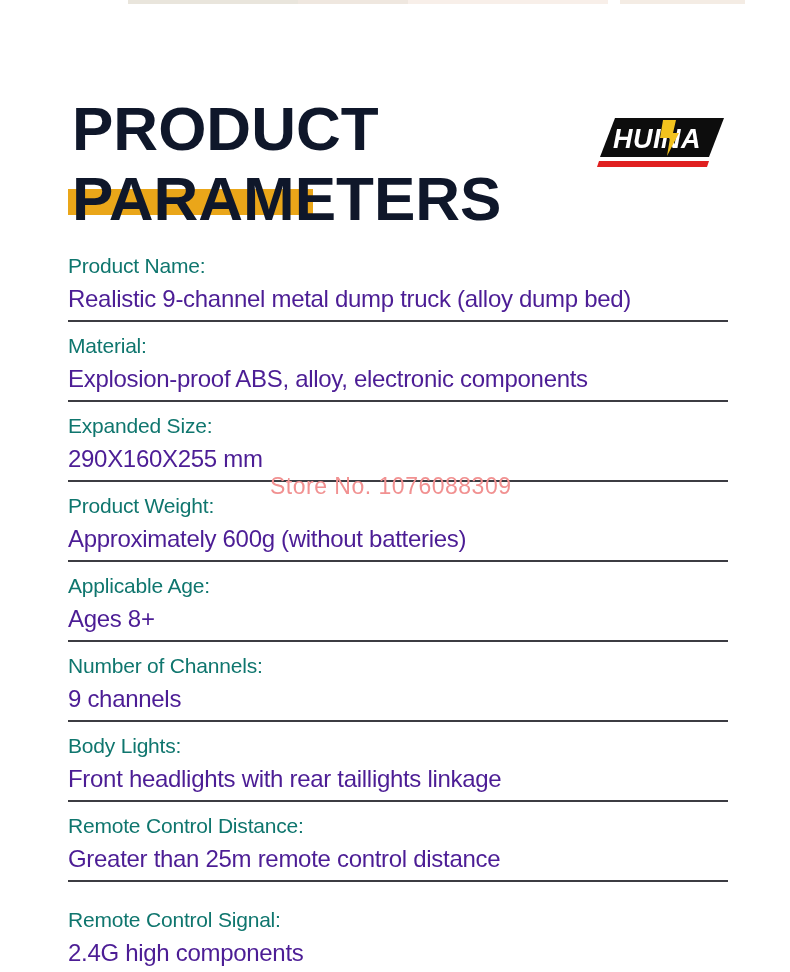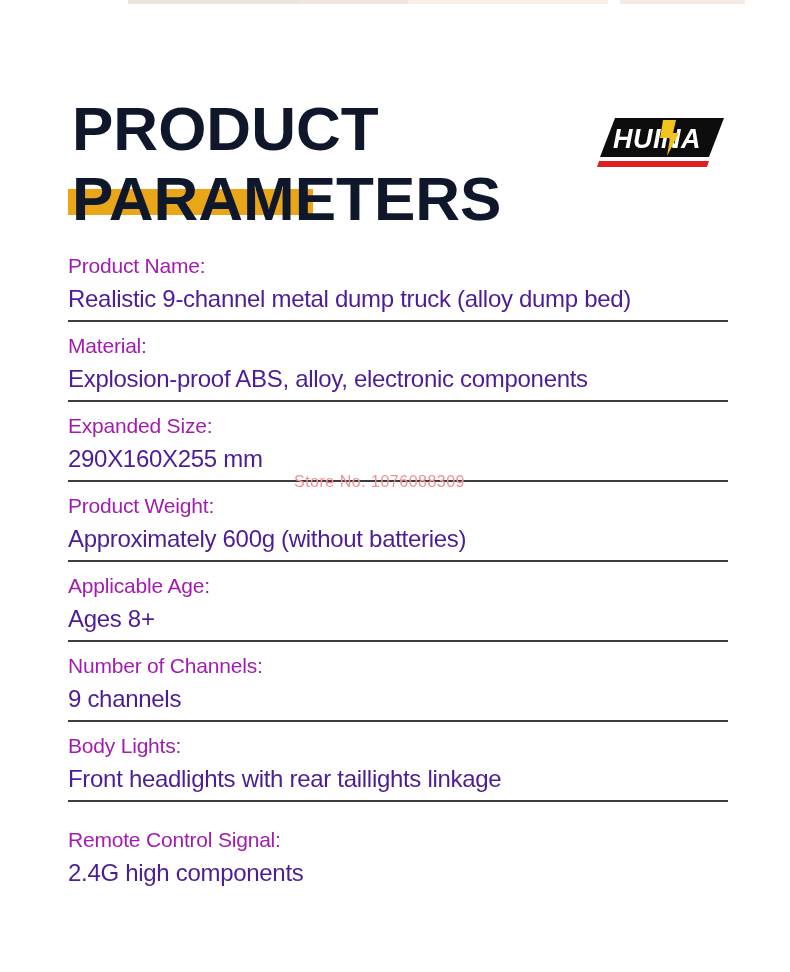--- a/index.html
+++ b/index.html
@@ -62,38 +62,38 @@
   .param-row {
     box-sizing: border-box;
     height: 80px;
     padding-top: 11px;
     border-bottom: 2px solid #3c3c42;
   }
   .param-row:last-child { border-bottom: none; margin-top: 14px; }
   .param-label {
     font-size: 21px;
     line-height: 25px;
-    color: #a21caf;
+    color: #0f766e;
     letter-spacing: -0.2px;
   }
   .param-value {
     margin-top: 6px;
     font-size: 24px;
     line-height: 30px;
     color: #4c1d95;
     letter-spacing: -0.3px;
     white-space: nowrap;
   }
 
   .watermark {
     position: absolute;
-    left: 294px;
+    left: 270px;
     top: 473px;
     z-index: 3;
-    font-size: 16px;
+    font-size: 23px;
     color: #F19191;
     letter-spacing: 0.5px;
     white-space: nowrap;
   }
 </style>
 </head>
 <body>
 
 <div class="canvas">
 
@@ -143,20 +143,24 @@
     </div>
     <div class="param-row">
       <div class="param-label">Number of Channels:</div>
       <div class="param-value">9 channels</div>
     </div>
     <div class="param-row">
       <div class="param-label">Body Lights:</div>
       <div class="param-value">Front headlights with rear taillights linkage</div>
     </div>
     <div class="param-row">
+      <div class="param-label">Remote Control Distance:</div>
+      <div class="param-value">Greater than 25m remote control distance</div>
+    </div>
+    <div class="param-row">
       <div class="param-label">Remote Control Signal:</div>
       <div class="param-value">2.4G high components</div>
     </div>
   </div>
 
   <div class="watermark">Store No. 1076088309</div>
 
 </div>
 
 </body></html>

